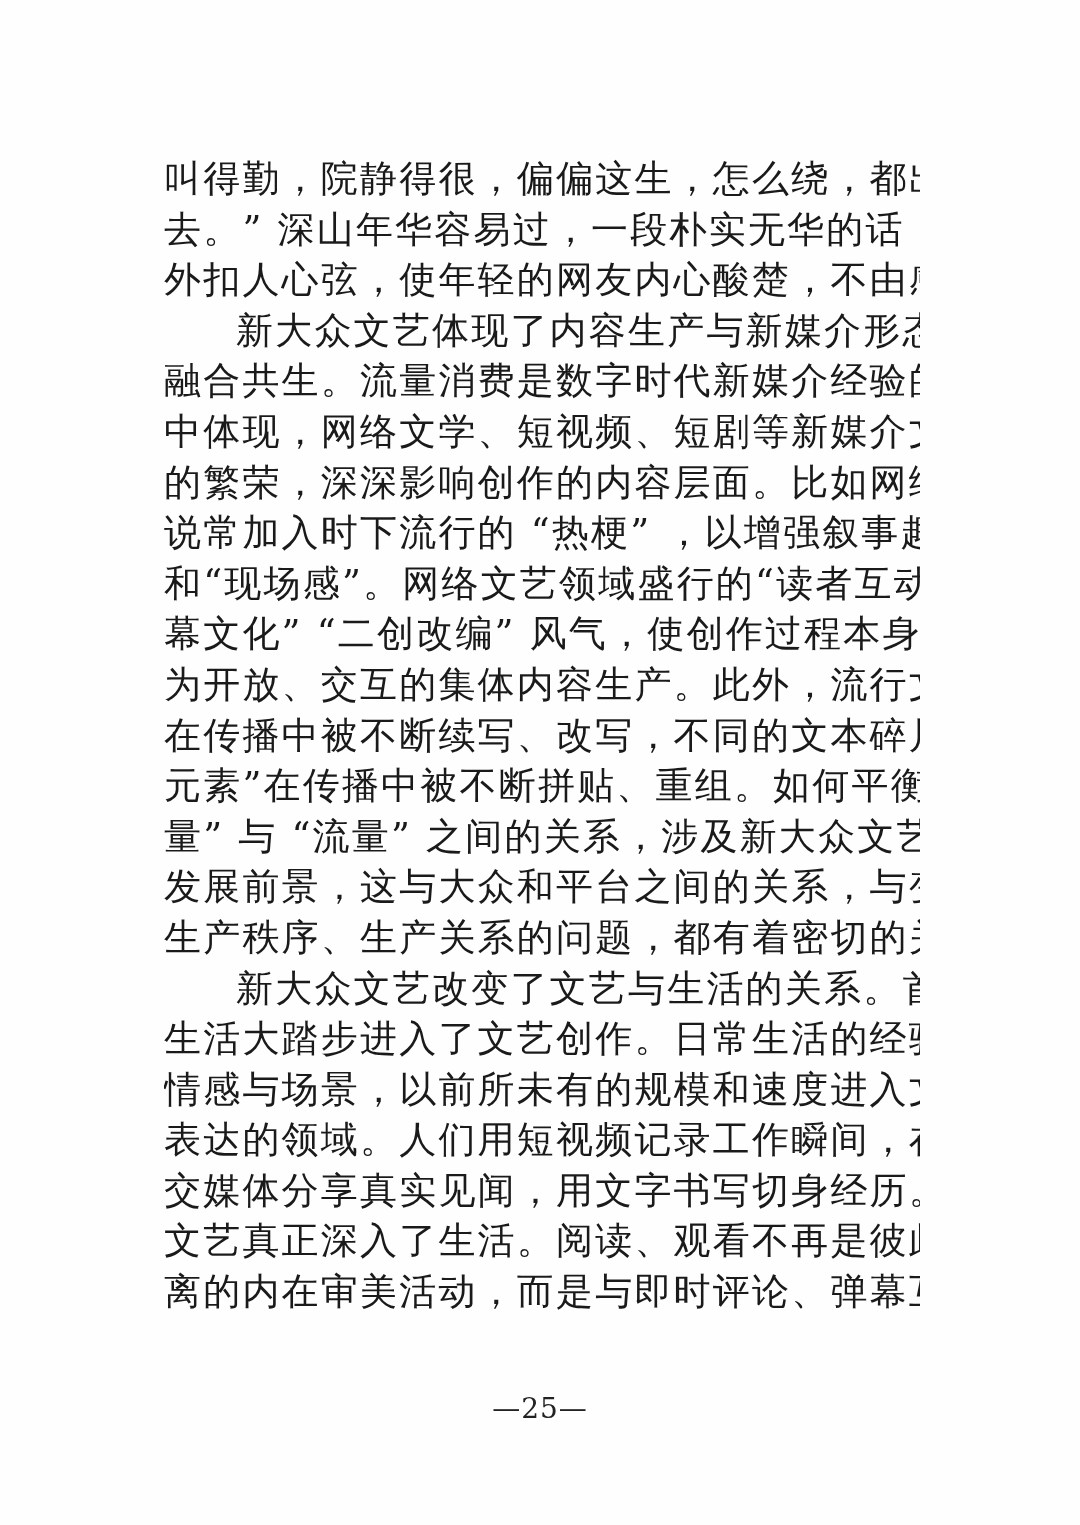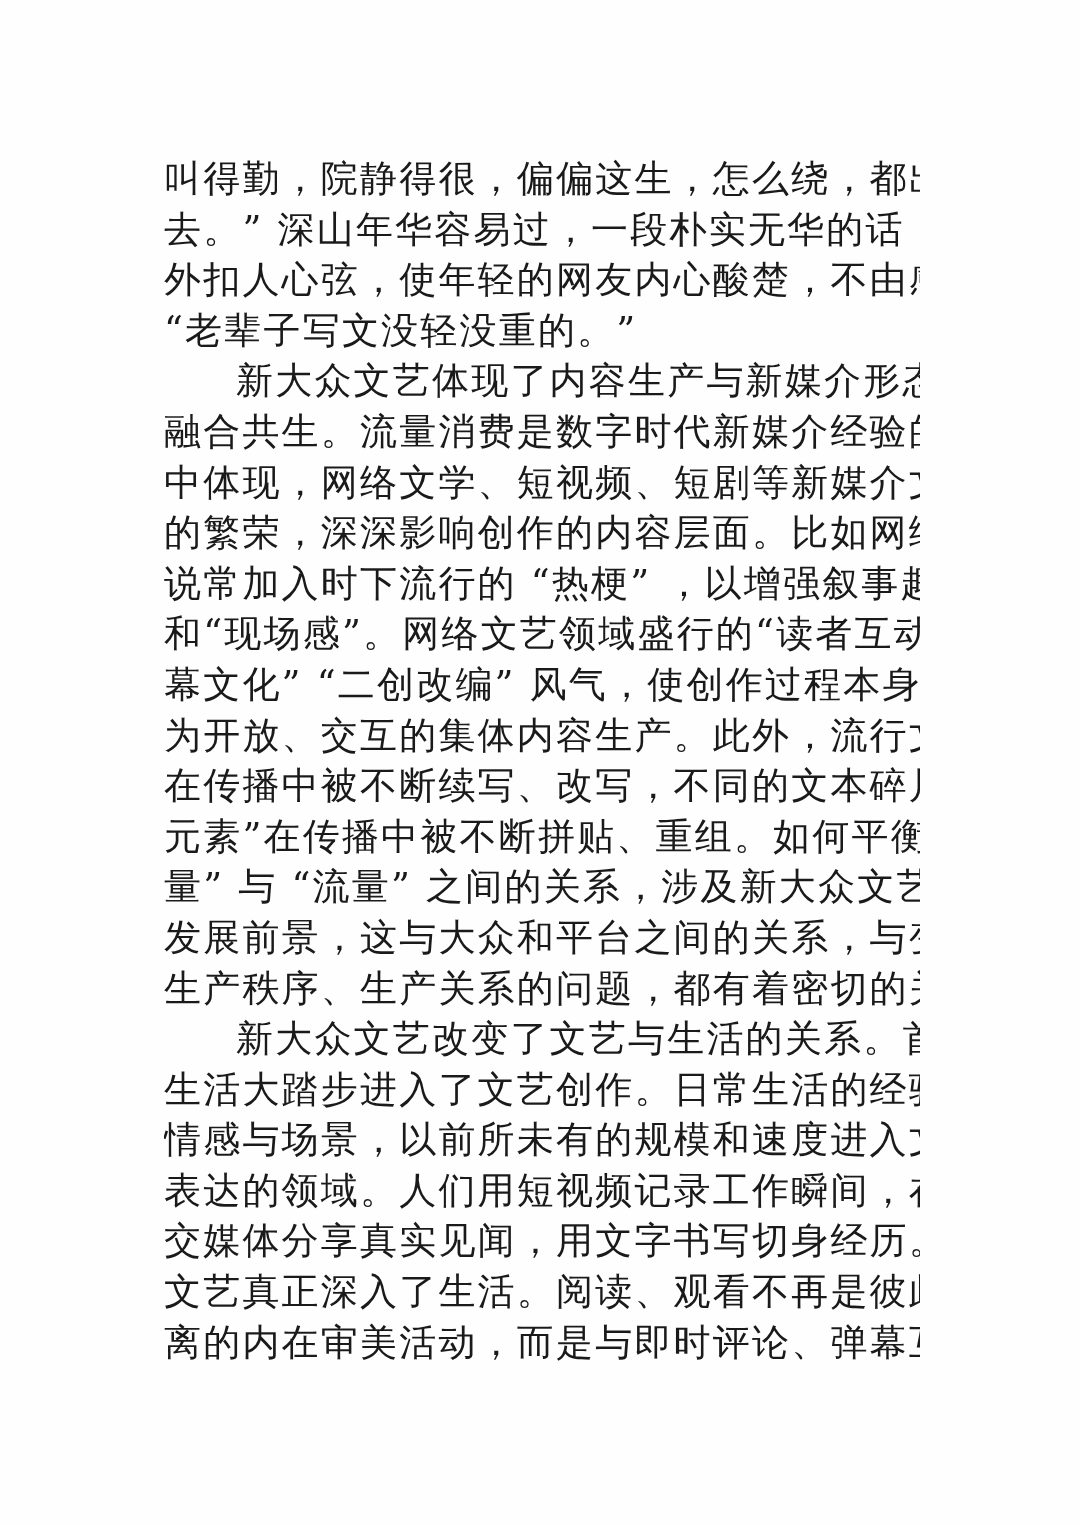--- a/index.html
+++ b/index.html
@@ -58,21 +58,20 @@
 </head>
 <body>
 
 <div class="page">
   <div class="text-block">
 
     <div>
       <div class="line">叫得勤，院静得很，偏偏这生，怎么绕，都出不</div>
       <div class="line">去。” 深山年华容易过，一段朴实无华的话，却分</div>
       <div class="line">外扣人心弦，使年轻的网友内心酸楚，不由感慨：</div>
-      <div class="line last">“老辈子写文没轻没重的。”</div>
     </div>
 
     <div>
       <div class="line indent">新大众文艺体现了内容生产与新媒介形态的</div>
       <div class="line">融合共生。流量消费是数字时代新媒介经验的集</div>
       <div class="line">中体现，网络文学、短视频、短剧等新媒介文艺</div>
       <div class="line">的繁荣，深深影响创作的内容层面。比如网络小</div>
       <div class="line">说常加入时下流行的 “热梗” ，以增强叙事趣味</div>
       <div class="line">和“现场感”。网络文艺领域盛行的“读者互动”“弹</div>
       <div class="line">幕文化” “二创改编” 风气，使创作过程本身成</div>
@@ -89,13 +88,14 @@
       <div class="line">生活大踏步进入了文艺创作。日常生活的经验、</div>
       <div class="line">情感与场景，以前所未有的规模和速度进入文艺</div>
       <div class="line">表达的领域。人们用短视频记录工作瞬间，在社</div>
       <div class="line">交媒体分享真实见闻，用文字书写切身经历。其次，</div>
       <div class="line">文艺真正深入了生活。阅读、观看不再是彼此隔</div>
       <div class="line">离的内在审美活动，而是与即时评论、弹幕互动、</div>
     </div>
 
   </div>
 
+  <div class="page-number">—25—</div>
 </div>
 
 </body></html>

